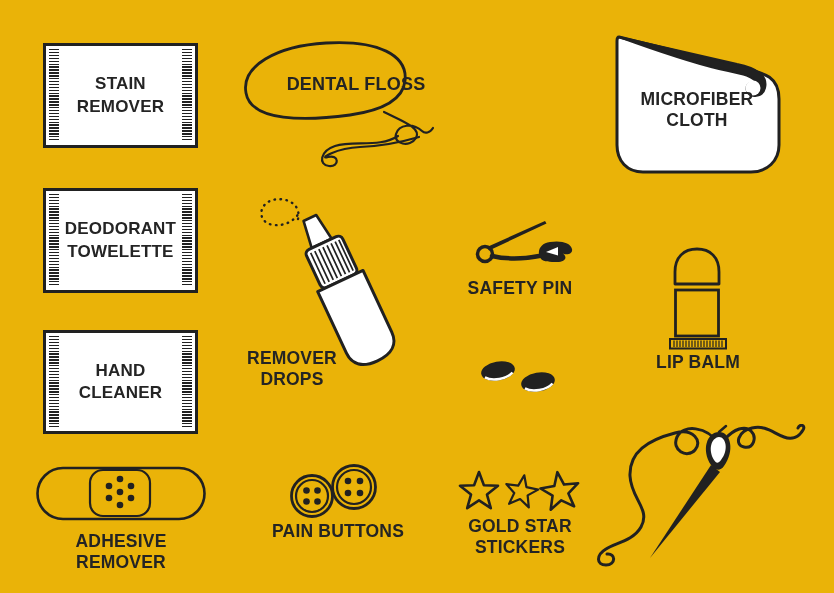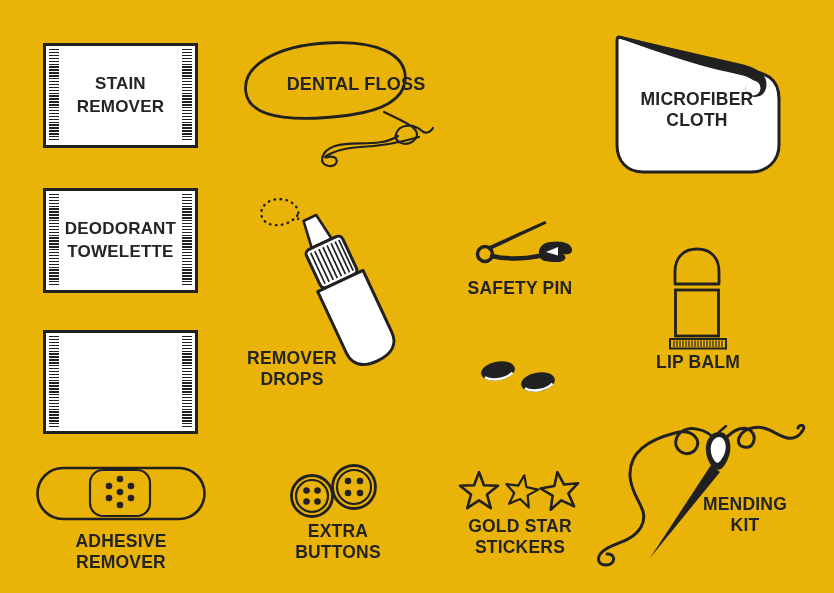--- a/index.html
+++ b/index.html
@@ -102,20 +102,22 @@
       <rect x="9.5" y="46" width="43" height="46" fill="none" stroke="#212121" stroke-width="2.8"></rect>
       <rect x="4" y="95" width="56" height="9.5" fill="none" stroke="#212121" stroke-width="2"></rect>
       <path d="M8,96.5 V103 M11,96.5 V103 M14,96.5 V103 M17,96.5 V103 M20,96.5 V103 M23,96.5 V103 M26,96.5 V103 M29,96.5 V103 M32,96.5 V103 M35,96.5 V103 M38,96.5 V103 M41,96.5 V103 M44,96.5 V103 M47,96.5 V103 M50,96.5 V103 M53,96.5 V103 M56,96.5 V103" stroke="#212121" stroke-width="1.2" fill="none"></path>
     </svg>
     <div class="label" style="left:-20px;top:108px;width:104px;">LIP BALM</div>
   </div>
 
   <div class="item packet" style="left:43px;top:330px;width:155px;height:104px;">
     <div class="crimp crimp-l"></div>
     <div class="crimp crimp-r"></div>
+    <div class="label packet-label">HAND
+CLEANER</div>
   </div>
 
   <div class="item" style="left:462px;top:354px;width:116px;height:64px;">
     <svg class="icon-svg" style="left:0;top:0;" width="116" height="42" viewBox="0 0 116 42">
       <g transform="rotate(-10 36 17)">
         <ellipse cx="36" cy="17" rx="17" ry="9.5" fill="#212121"></ellipse>
         <path d="M22,21 A17,9.5 0 0 0 50,21" fill="none" stroke="#ffffff" stroke-width="2.4"></path>
       </g>
       <g transform="rotate(-10 76 28)">
         <ellipse cx="76" cy="28" rx="17" ry="9.5" fill="#212121"></ellipse>
@@ -153,21 +155,21 @@
         <circle cx="18.5" cy="30.5" r="3.3"></circle>
           <circle cx="29.5" cy="30.5" r="3.3"></circle>
         <circle cx="18.5" cy="41.5" r="3.3"></circle>
           <circle cx="29.5" cy="41.5" r="3.3"></circle>
         <circle cx="60" cy="21" r="3.3"></circle>
           <circle cx="72" cy="21" r="3.3"></circle>
         <circle cx="60" cy="33" r="3.3"></circle>
           <circle cx="72" cy="33" r="3.3"></circle>
       </g>
     </svg>
-    <div class="label" style="left:-25px;top:61px;width:150px;">EXTRA BUTTONS</div>
+    <div class="label" style="left:-25px;top:61px;width:150px;">PAIN BUTTONS</div>
   </div>
 
   <div class="item" style="left:458px;top:468px;width:124px;height:96px;">
     <svg class="icon-svg" style="left:0;top:0;" width="124" height="46" viewBox="0 0 124 46">
       <g fill="none" stroke="#212121" stroke-width="2.6" stroke-linejoin="round">
         <polygon transform="translate(0,1)" points="21,3 25.9,16.2 40,16.8 29,25.6 32.8,39.2 21,31.4 9.2,39.2 13,25.6 2,16.8 16.1,16.2"></polygon>
         <polygon transform="translate(45,5) rotate(10 21 22) scale(0.85)" points="21,3 25.9,16.2 40,16.8 29,25.6 32.8,39.2 21,31.4 9.2,39.2 13,25.6 2,16.8 16.1,16.2"></polygon>
         <polygon transform="translate(81,1) rotate(-8 21 22)" points="21,3 25.9,16.2 40,16.8 29,25.6 32.8,39.2 21,31.4 9.2,39.2 13,25.6 2,16.8 16.1,16.2"></polygon>
       </g>
     </svg>
@@ -179,17 +181,15 @@
     <svg class="icon-svg" style="left:0;top:0;" width="222" height="146" viewBox="0 0 222 146">
       <g fill="none" stroke="#212121" stroke-width="3" stroke-linecap="round">
         <path d="M126,20 C114,2 90,0 84,13 C78,26 94,35 102,26 C110,17 100,4 82,9 C55,16 36,28 37,52 C38,75 58,85 48,103 C40,117 22,119 13,125 C3,131 3,141 13,141 C23,141 23,129 14,130"></path>
         <path d="M132,15 C141,5 152,1 158,7 C164,13 161,25 151,23 C141,21 145,7 159,4 C173,1 180,9 191,13 C199,16 206,13 210,6 C213,1.5 207,-1 205,4"></path>
         <path d="M126,8 L133,2" stroke-width="2.5"></path>
       </g>
       <path d="M57,134 L118,41 L127,48 Z" fill="#212121"></path>
       <path d="M118,41 C108,26 114,8 126,8 C138,8 142,27 131,42 C127,48 121,46 118,41 Z" fill="#212121"></path>
       <path d="M121,36 C115,26 118,14 126,13 C133,13 136,26 128,36 C125,40 123,39 121,36 Z" fill="#ffffff"></path>
     </svg>
-    <div class="label" style="left:92px;top:70px;width:120px;">MENDING
-KIT</div>
   </div>
 
 </div>
 
 </body></html>

